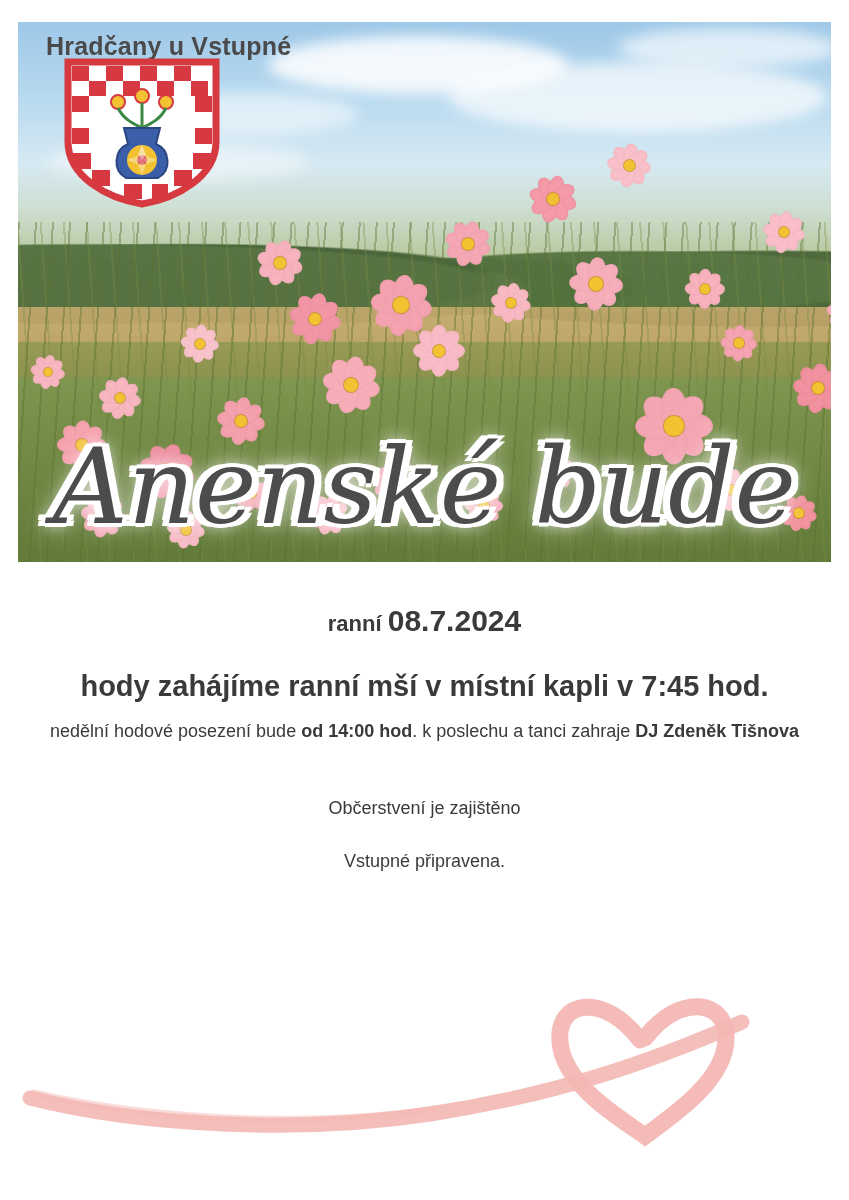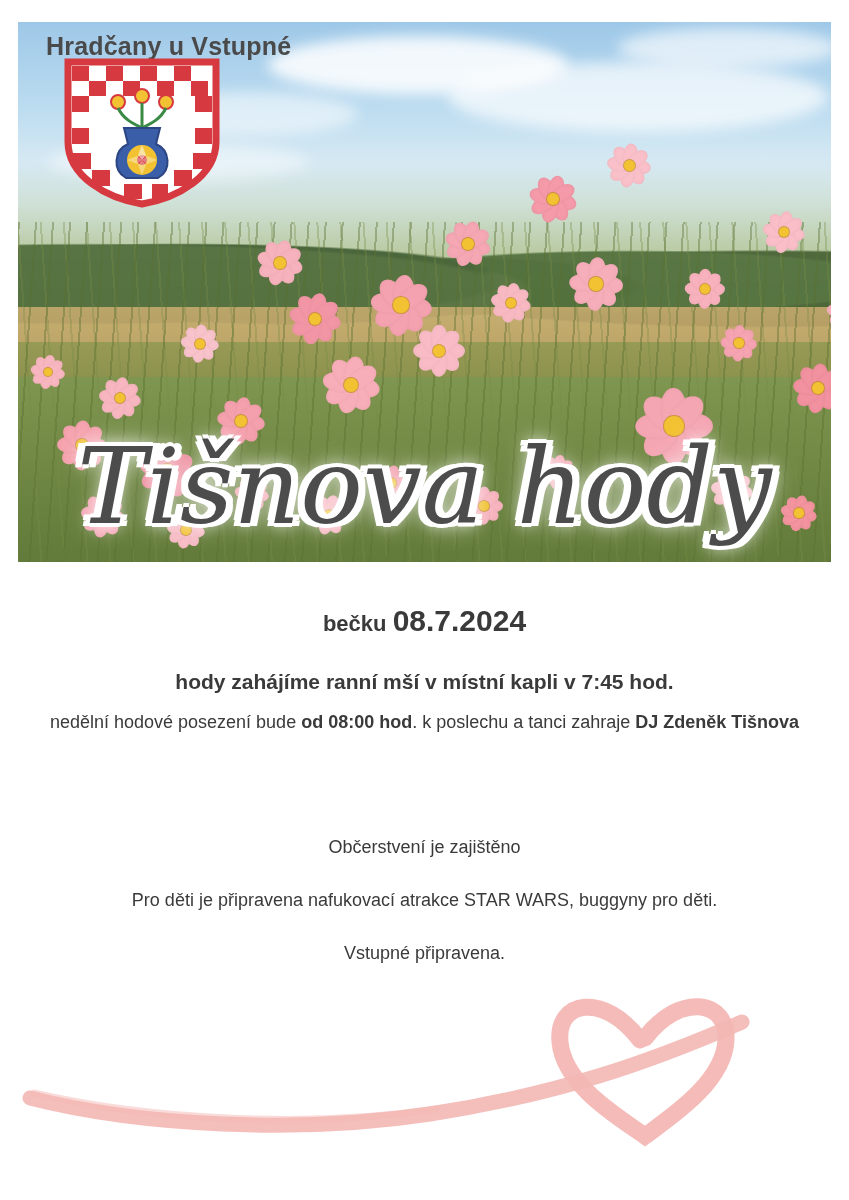--- a/index.html
+++ b/index.html
@@ -175,36 +175,36 @@
   .date-line {
     font-size: 22px;
     font-weight: 600;
     margin-top: 8px;
   }
   .date-line .big {
     font-size: 30px;
     font-weight: 700;
   }
   .mass-line {
-    font-size: 21px;
+    font-size: 29px;
     font-weight: 600;
     margin-top: 32px;
   }
   .sit-line {
     font-size: 18px;
     font-weight: 500;
     margin-top: 18px;
   }
   .sit-line b { font-weight: 800; }
   .info {
     font-size: 18px;
     font-weight: 500;
     margin-top: 0;
   }
-  .info.first { margin-top: 104px; }
+  .info.first { margin-top: 56px; }
   .info + .info { margin-top: 32px; }
 
   
   .deco {
     position: absolute;
     left: 0; top: 930px;
     width: 849px; height: 230px;
     pointer-events: none;
   }
 </style>
@@ -634,37 +634,36 @@
       <path d="M62 70 H98 L94 86 C108 92 110 112 96 120 H64 C50 112 52 92 66 86 Z" fill="#3a5ea8" stroke="#2c4684" stroke-width="2"></path>
       <circle cx="80" cy="102" r="15" fill="#f2c232"></circle>
       <circle cx="80" cy="102" r="5" fill="#d6393f"></circle>
       <path d="M80 87 L84 97 L80 102 L76 97 Z" fill="#fff" opacity=".55"></path>
       <path d="M95 102 L85 106 L80 102 L85 98 Z" fill="#fff" opacity=".35"></path>
       <path d="M80 117 L76 107 L80 102 L84 107 Z" fill="#fff" opacity=".35"></path>
       <path d="M65 102 L75 98 L80 102 L75 106 Z" fill="#fff" opacity=".35"></path>
     </svg>
   </div>
 
-  <div class="title-script">Tišnova hody</div>
+  <div class="title-script">Anenské bude</div>
 
   <div class="text-block">
 
     <p class="line date-line">
-      <span>bečku</span>
+      <span>ranní</span>
       <span class="big">08.7.2024</span>
     </p>
 
     <p class="line mass-line">hody zahájíme ranní mší v místní kapli v 7:45 hod.</p>
 
     <p class="line sit-line">
-      <span>nedělní hodové posezení bude </span><b>od 08:00 hod</b><span>. k poslechu a tanci zahraje </span><b>DJ Zdeněk Tišnova</b>
+      <span>nedělní hodové posezení bude </span><b>od 14:00 hod</b><span>. k poslechu a tanci zahraje </span><b>DJ Zdeněk Tišnova</b>
     </p>
 
     <p class="line info first">Občerstvení je zajištěno</p>
-    <p class="line info">Pro děti je připravena nafukovací atrakce STAR WARS, buggyny pro děti.</p>
     <p class="line info">Vstupné připravena.</p>
   </div>
 
   <div class="deco">
     <svg viewBox="0 0 849 230" width="849" height="230" aria-hidden="true">
       <g fill="none" stroke="#f3b7b4" stroke-linecap="round">
 
         <path d="M640 110
                  C604 62, 556 70, 560 112
                  C564 156, 620 188, 645 206

